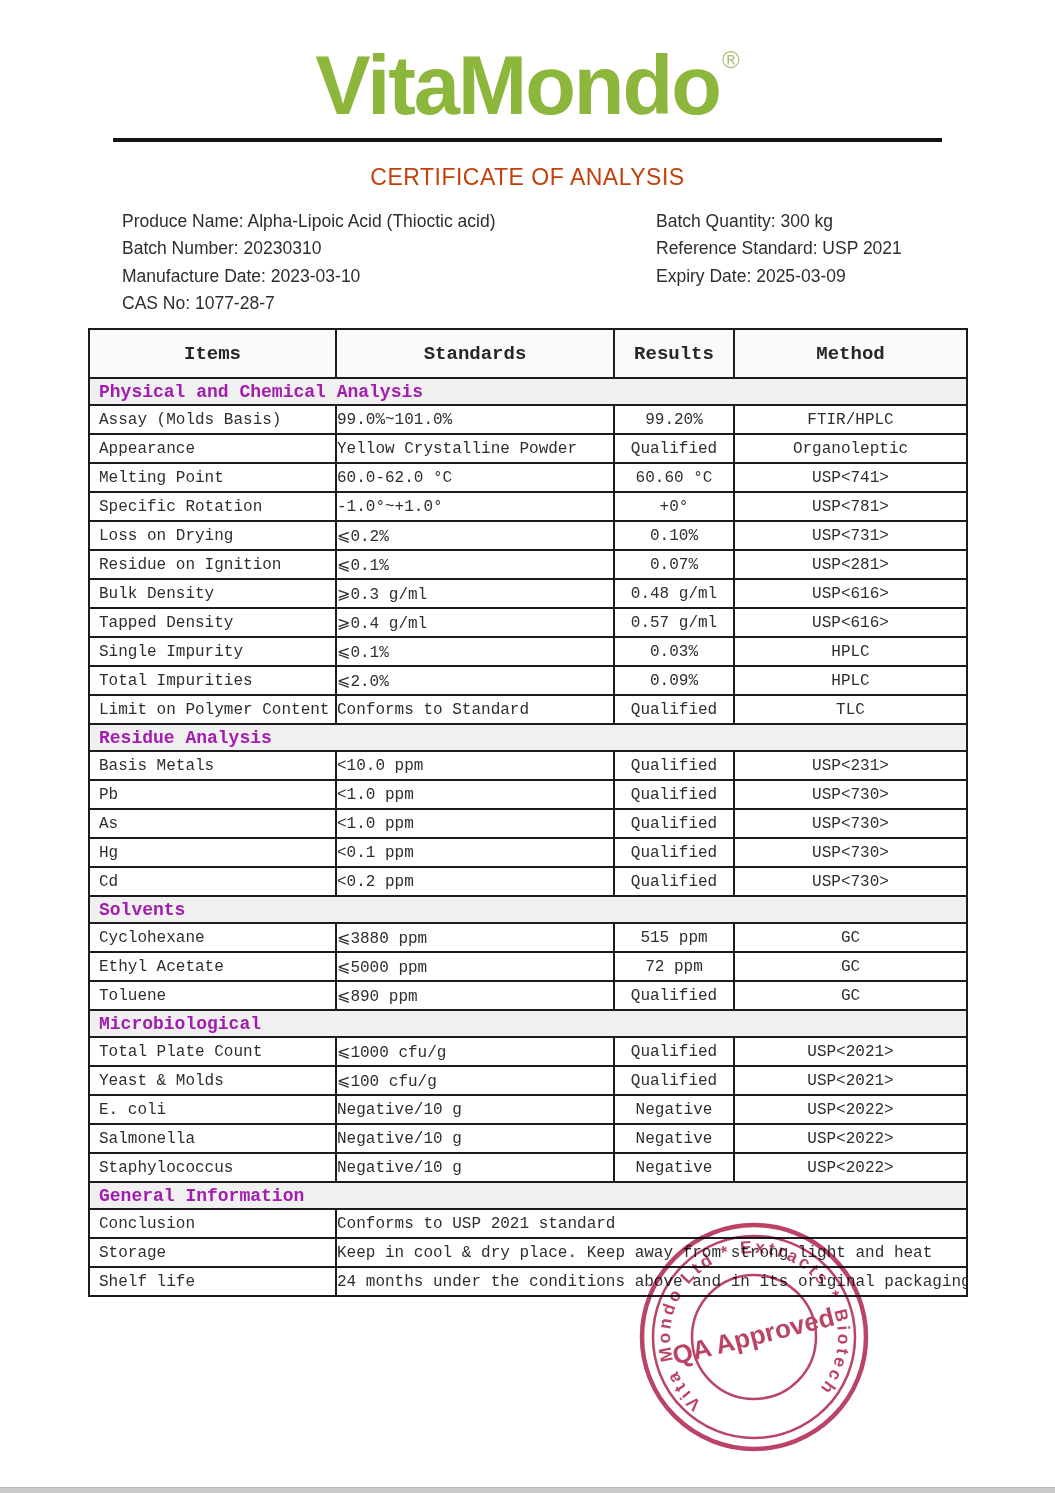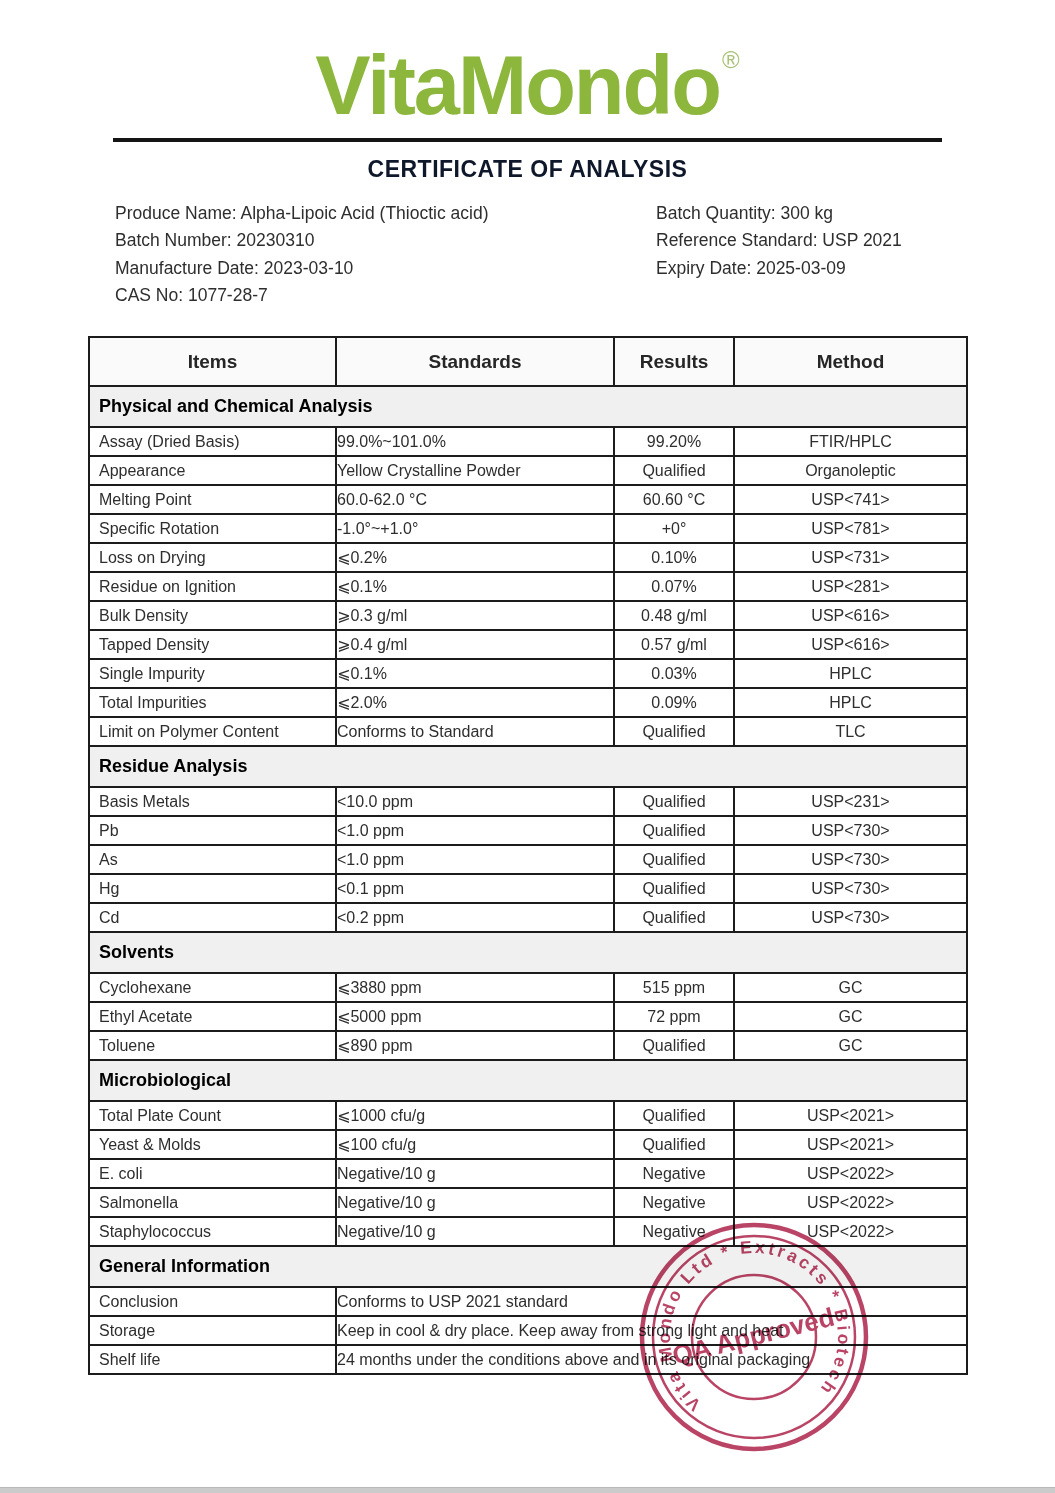--- a/index.html
+++ b/index.html
@@ -30,68 +30,69 @@
     font-weight: normal;
     margin-left: 2px;
   }
   .header-divider {
     width: 829px;
     margin: 11px auto 0 auto;
     border: none;
     border-top: 4px solid #141414;
   }
   .doc-title {
-    margin-top: 14px;
+    margin-top: 22px;
     text-align: center;
     font-size: 23px;
-    font-weight: bold;
+    font-weight: normal;
     letter-spacing: 0.5px;
-    color: #0f172a;
+    color: #c2410c;
   }
   .info-block {
     position: relative;
     margin-top: 17px;
     height: 112px;
     font-size: 17.5px;
   }
   .info-col { position: absolute; top: 0; }
-  .info-col.left  { left: 115px; }
+  .info-col.left  { left: 122px; }
   .info-col.right { left: 656px; }
   .info-line { height: 27.3px; line-height: 27.3px; white-space: nowrap; }
 
   table.coa {
     border-collapse: collapse;
-    margin: 24px 0 0 88px;
+    margin: 8px 0 0 88px;
     width: 878px;
     table-layout: fixed;
     font-size: 16px;
+    font-family: Liberation Mono, monospace;
   }
   table.coa col.c0 { width: 247px; }
   table.coa col.c1 { width: 278px; }
   table.coa col.c2 { width: 120px; }
   table.coa col.c3 { width: 233px; }
   table.coa th, table.coa td {
     border: 2px solid #1c1c1c;
     overflow: hidden;
     white-space: nowrap;
   }
   table.coa thead th {
     height: 49px;
     font-size: 19px;
     font-weight: bold;
     color: #262626;
     text-align: center;
     background: #fafafa;
   }
   tr.section-row td {
-    height: 41px;
+    height: 27px;
     background: #f0f0f0;
     font-weight: bold;
     font-size: 18px;
-    color: #000000;
+    color: #a21caf;
     padding-left: 9px;
   }
   tr.data-row td { height: 29px; color: #2e2e2e; }
   td.col0 { padding-left: 9px;  text-align: left; }
   td.col1 { text-align: left; }
   td.col2 {  text-align: center; }
   td.col3 { text-align: center; }
 
   .stamp-wrap {
     position: absolute;
@@ -149,21 +150,21 @@
       <th>Standards</th>
       <th>Results</th>
       <th>Method</th>
     </tr>
   </thead>
   <tbody>
       <tr class="section-row">
         <td colspan="4">Physical and Chemical Analysis</td>
       </tr>
       <tr class="data-row">
-        <td class="col0">Assay (Dried Basis)</td>
+        <td class="col0">Assay (Molds Basis)</td>
         <td class="col1">99.0%~101.0%</td>
         <td class="col2">99.20%</td>
         <td class="col3">FTIR/HPLC</td>
       </tr>
       <tr class="data-row">
         <td class="col0">Appearance</td>
         <td class="col1">Yellow Crystalline Powder</td>
         <td class="col2">Qualified</td>
         <td class="col3">Organoleptic</td>
       </tr>

